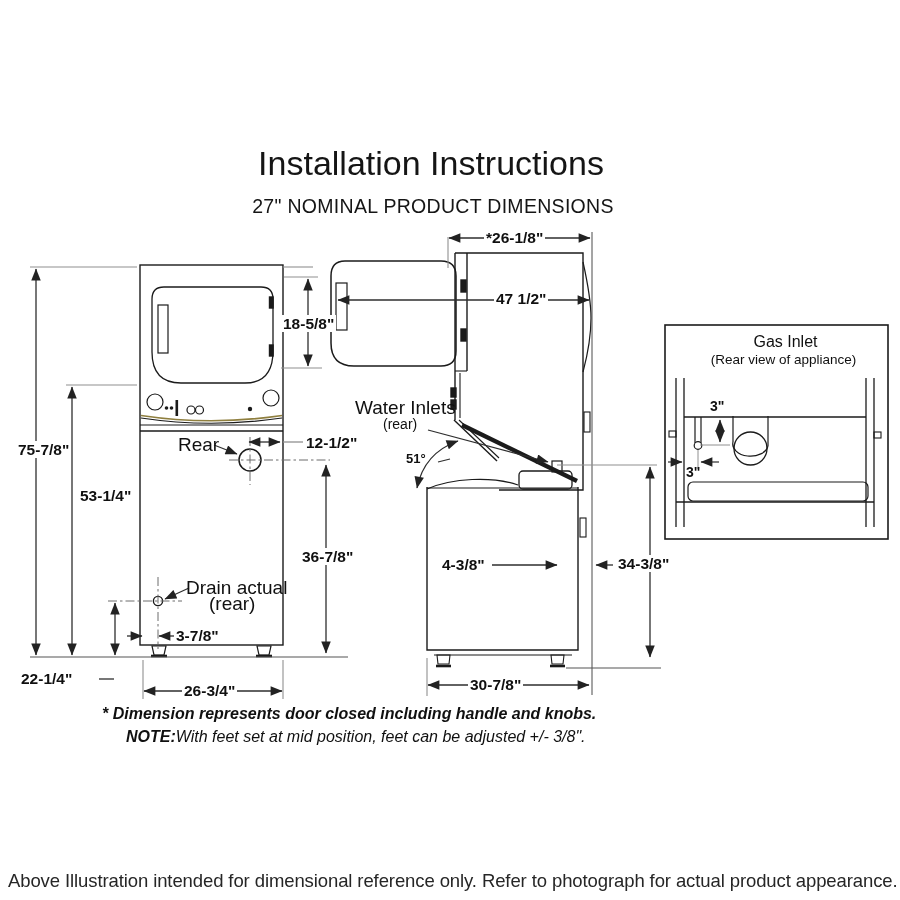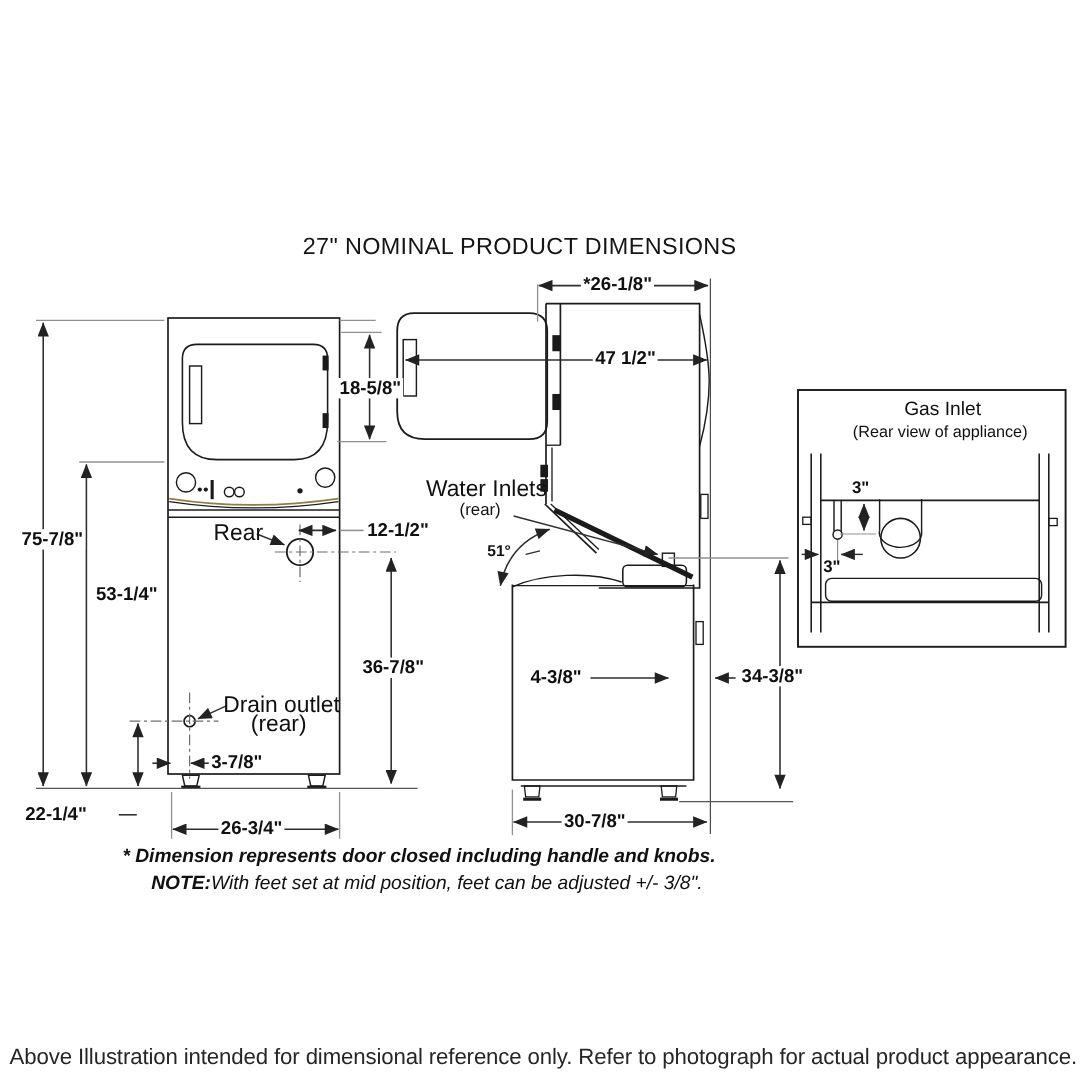--- a/index.html
+++ b/index.html
@@ -200,31 +200,32 @@
 
     <g fill="none" stroke="#2e2e2e" stroke-width="1.2">
       <line x1="720" y1="420" x2="720" y2="442" marker-start="url(#ar)" marker-end="url(#ar)"></line>
       <line x1="700" y1="445" x2="730" y2="445" stroke="#909090" stroke-width="1"></line>
       <line x1="698" y1="450" x2="698" y2="469" stroke="#909090" stroke-width="1"></line>
       <line x1="668" y1="462" x2="682" y2="462" marker-end="url(#ar)"></line>
       <line x1="701" y1="462" x2="719" y2="462" marker-start="url(#ar)"></line>
     </g>
   </svg>
 
+  <div class="title">Installation Instructions</div>
   <div class="subtitle">27" NOMINAL PRODUCT DIMENSIONS</div>
 
   <div class="lbl bg" style="left:16px;top:441px;">75-7/8"</div>
   <div class="lbl" style="left:80px;top:487px;">53-1/4"</div>
   <div class="lbl" style="left:21px;top:670px;">22-1/4"</div>
   <div class="lbl bg" style="left:182px;top:682px;">26-3/4"</div>
   <div class="lbl" style="left:176px;top:627px;">3-7/8"</div>
   <div class="txt" style="left:178px;top:436px;">Rear</div>
   <div class="lbl" style="left:306px;top:434px;">12-1/2"</div>
   <div class="lbl bg" style="left:300px;top:548px;">36-7/8"</div>
-  <div class="txt" style="left:186px;top:579px;">Drain outlet</div>
+  <div class="txt" style="left:186px;top:579px;">Drain actual</div>
   <div class="txt" style="left:209px;top:595px;">(rear)</div>
 
   <div class="lbl bg" style="left:484px;top:229px;">*26-1/8"</div>
   <div class="lbl bg" style="left:494px;top:290px;">47 1/2"</div>
   <div class="lbl bg" style="left:281px;top:315px;">18-5/8"</div>
   <div class="txt" style="left:355px;top:399px;">Water Inlets</div>
   <div class="txt sm" style="left:383px;top:416px;">(rear)</div>
   <div class="lbl" style="left:406px;top:450px;font-size:13px;">51°</div>
   <div class="lbl" style="left:442px;top:556px;">4-3/8"</div>
   <div class="lbl bg" style="left:616px;top:555px;">34-3/8"</div>

